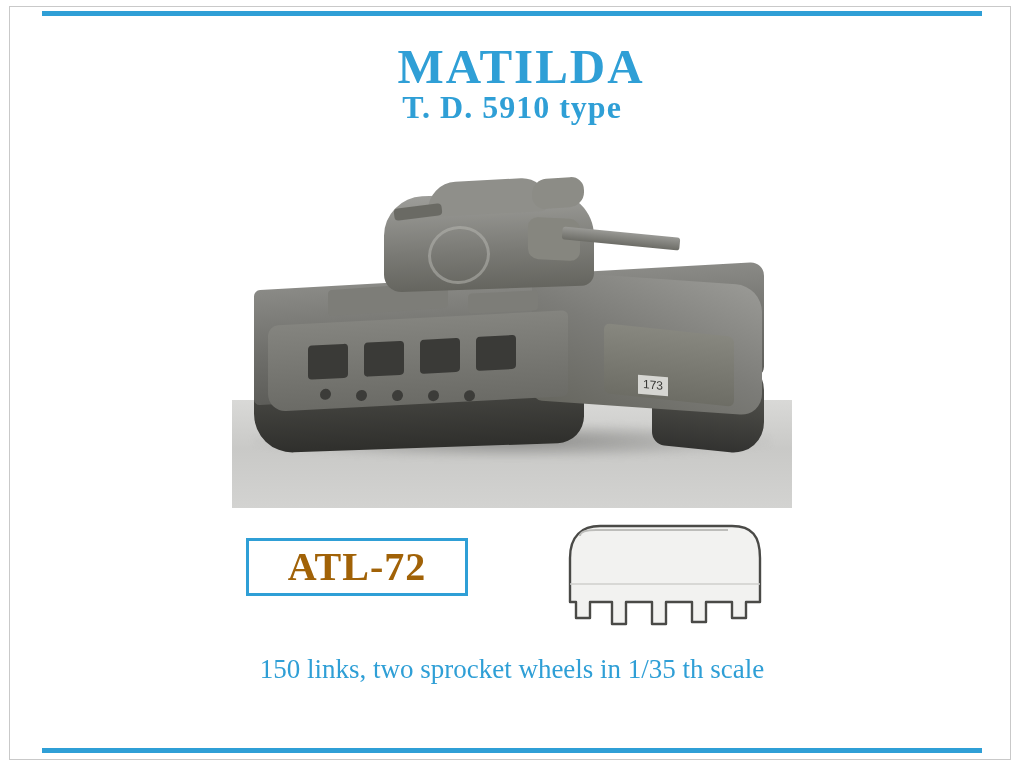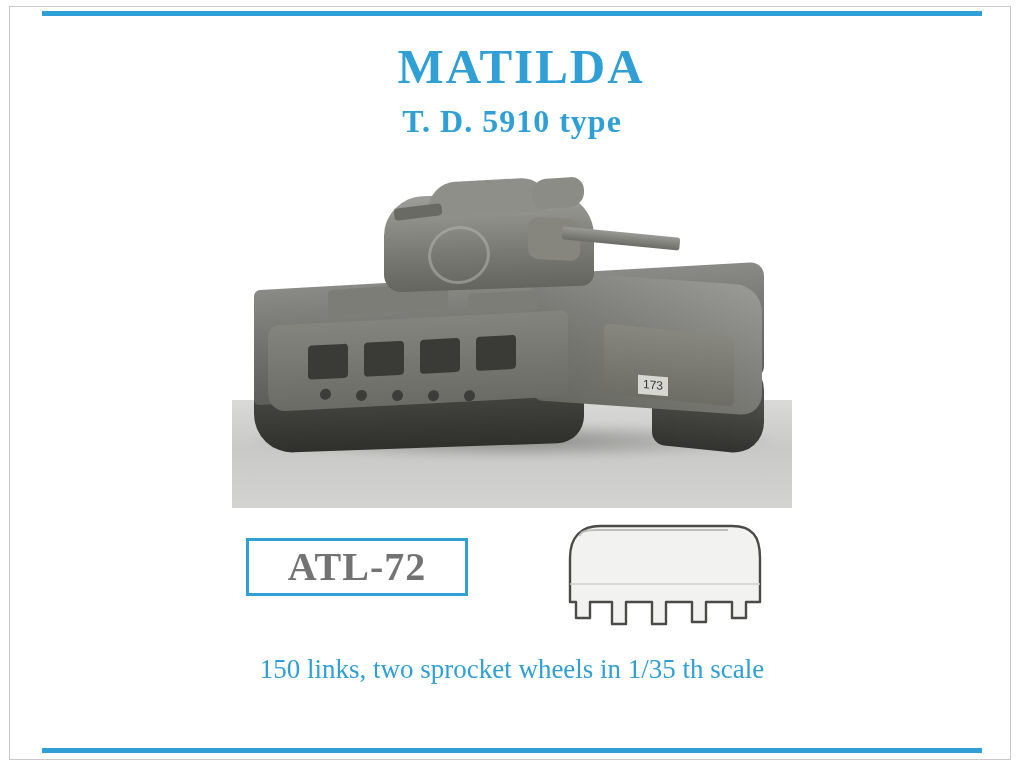--- a/index.html
+++ b/index.html
@@ -57,21 +57,21 @@
     color: #2f9fd6;
     font-family: "Liberation Serif", serif;
     font-weight: bold;
     font-size: 49px;
     letter-spacing: 2px;
   }
 
   .subtitle {
     position: absolute;
     left: 0;
-    top: 103px;
+    top: 89px;
     width: 1024px;
     text-align: center;
     color: #2f9fd6;
     font-family: "Liberation Serif", serif;
     font-weight: bold;
     font-size: 32px;
     letter-spacing: 1px;
   }
 
   
@@ -277,21 +277,21 @@
     position: absolute;
     left: 246px;
     top: 538px;
     width: 222px;
     height: 58px;
     border: 3px solid #2f9fd6;
     box-sizing: border-box;
     background: #ffffff;
   }
   .code-text {
-    color: #737373;
+    color: #a16207;
     font-family: "Liberation Serif", serif;
     font-weight: bold;
     font-size: 40px;
     text-align: center;
     line-height: 52px;
     letter-spacing: 1px;
   }
 
   
   .link-drawing {

